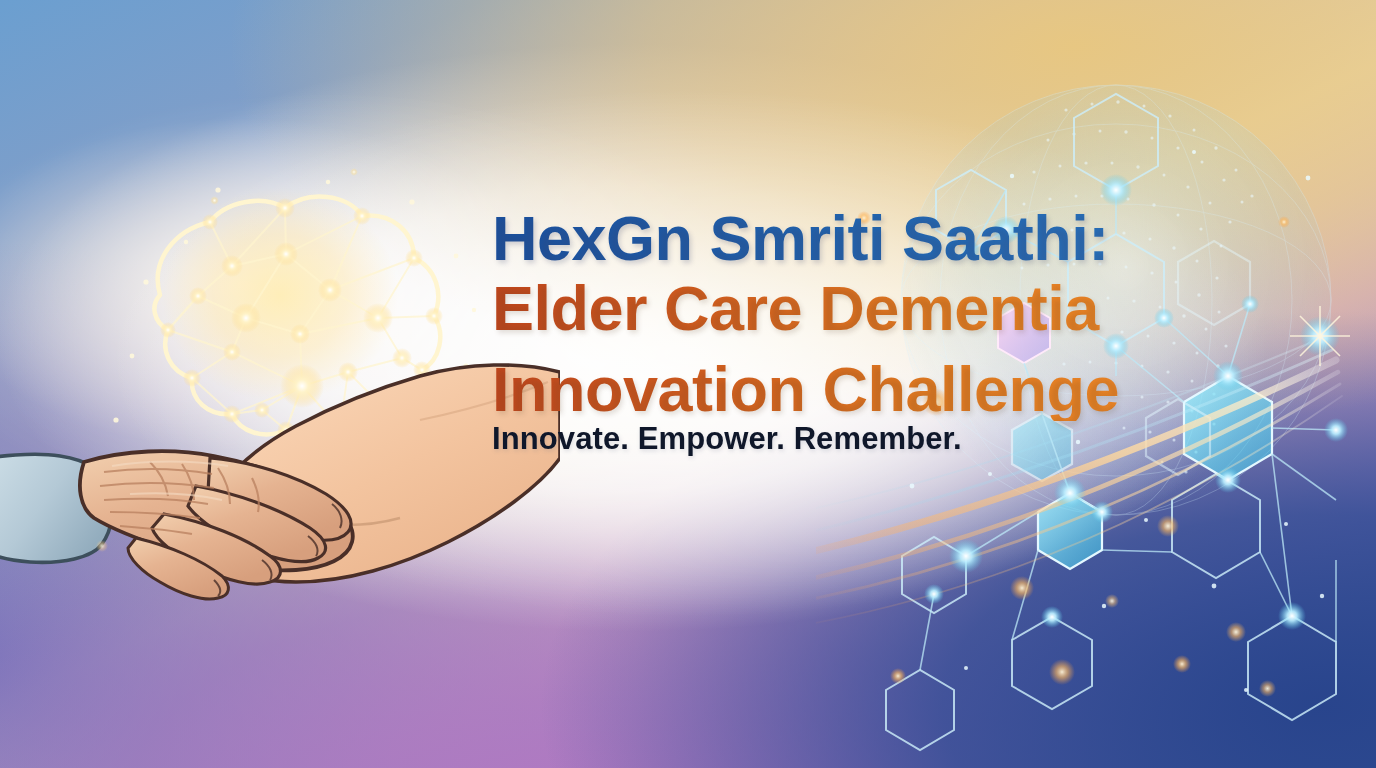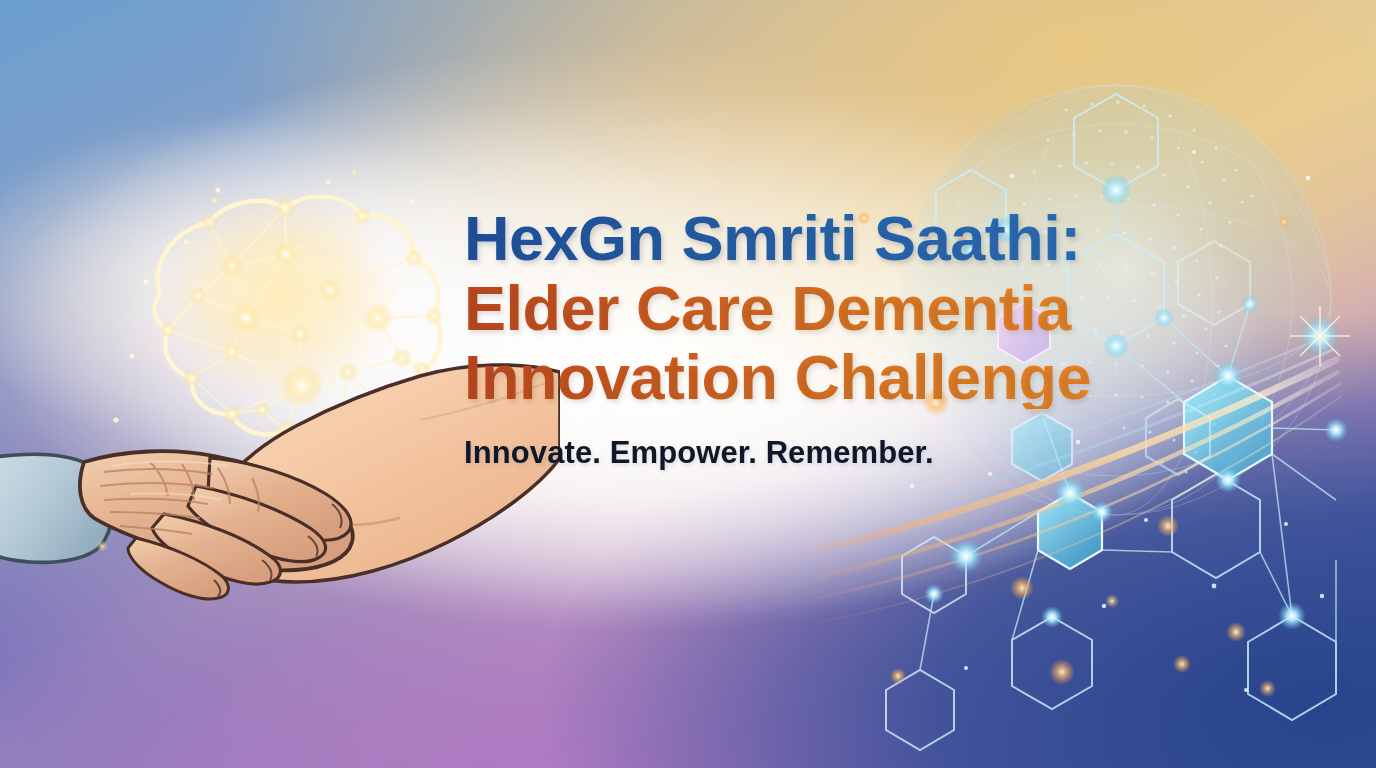--- a/index.html
+++ b/index.html
@@ -59,21 +59,21 @@
   .brainglow{
     position:absolute; left:120px; top:150px;
     width:320px; height:290px;
     background:radial-gradient(50% 50% at 50% 50%, rgba(255,235,170,0.80) 0%, rgba(255,222,140,0.34) 42%, rgba(255,220,140,0.0) 74%);
     pointer-events:none;
   }
 
   
   .text-block{
     position:absolute;
-    left:464px; top:208px;
+    left:492px; top:208px;
     width:730px;
   }
   .title-line{
     font-weight:bold;
     font-stretch:condensed;
     letter-spacing:-0.5px;
     line-height:0.98;
     white-space:nowrap;
   }
   .t1{
@@ -86,22 +86,22 @@
     margin-bottom:8px;
   }
   .t2, .t3{
     font-size:63px;
     background:linear-gradient(90deg,#bf461d 0%, #cf5a1e 26%, #e07a22 60%, #f08a28 100%);
     -webkit-background-clip:text; background-clip:text;
     -webkit-text-fill-color:transparent;
     color:#d2601f;
     text-shadow:2px 3px 5px rgba(90,60,40,0.16);
   }
-  .t2{ margin-bottom:8px; }
-  .t3{ margin-bottom:26px; }
+  .t2{ margin-bottom:20px; }
+  .t3{ }
   .tagline{
     font-size:31px;
     font-weight:600;
     color:#0f172a;
     letter-spacing:0.1px;
     white-space:nowrap;
     text-shadow:1px 2px 4px rgba(80,90,120,0.18);
   }
 
   

